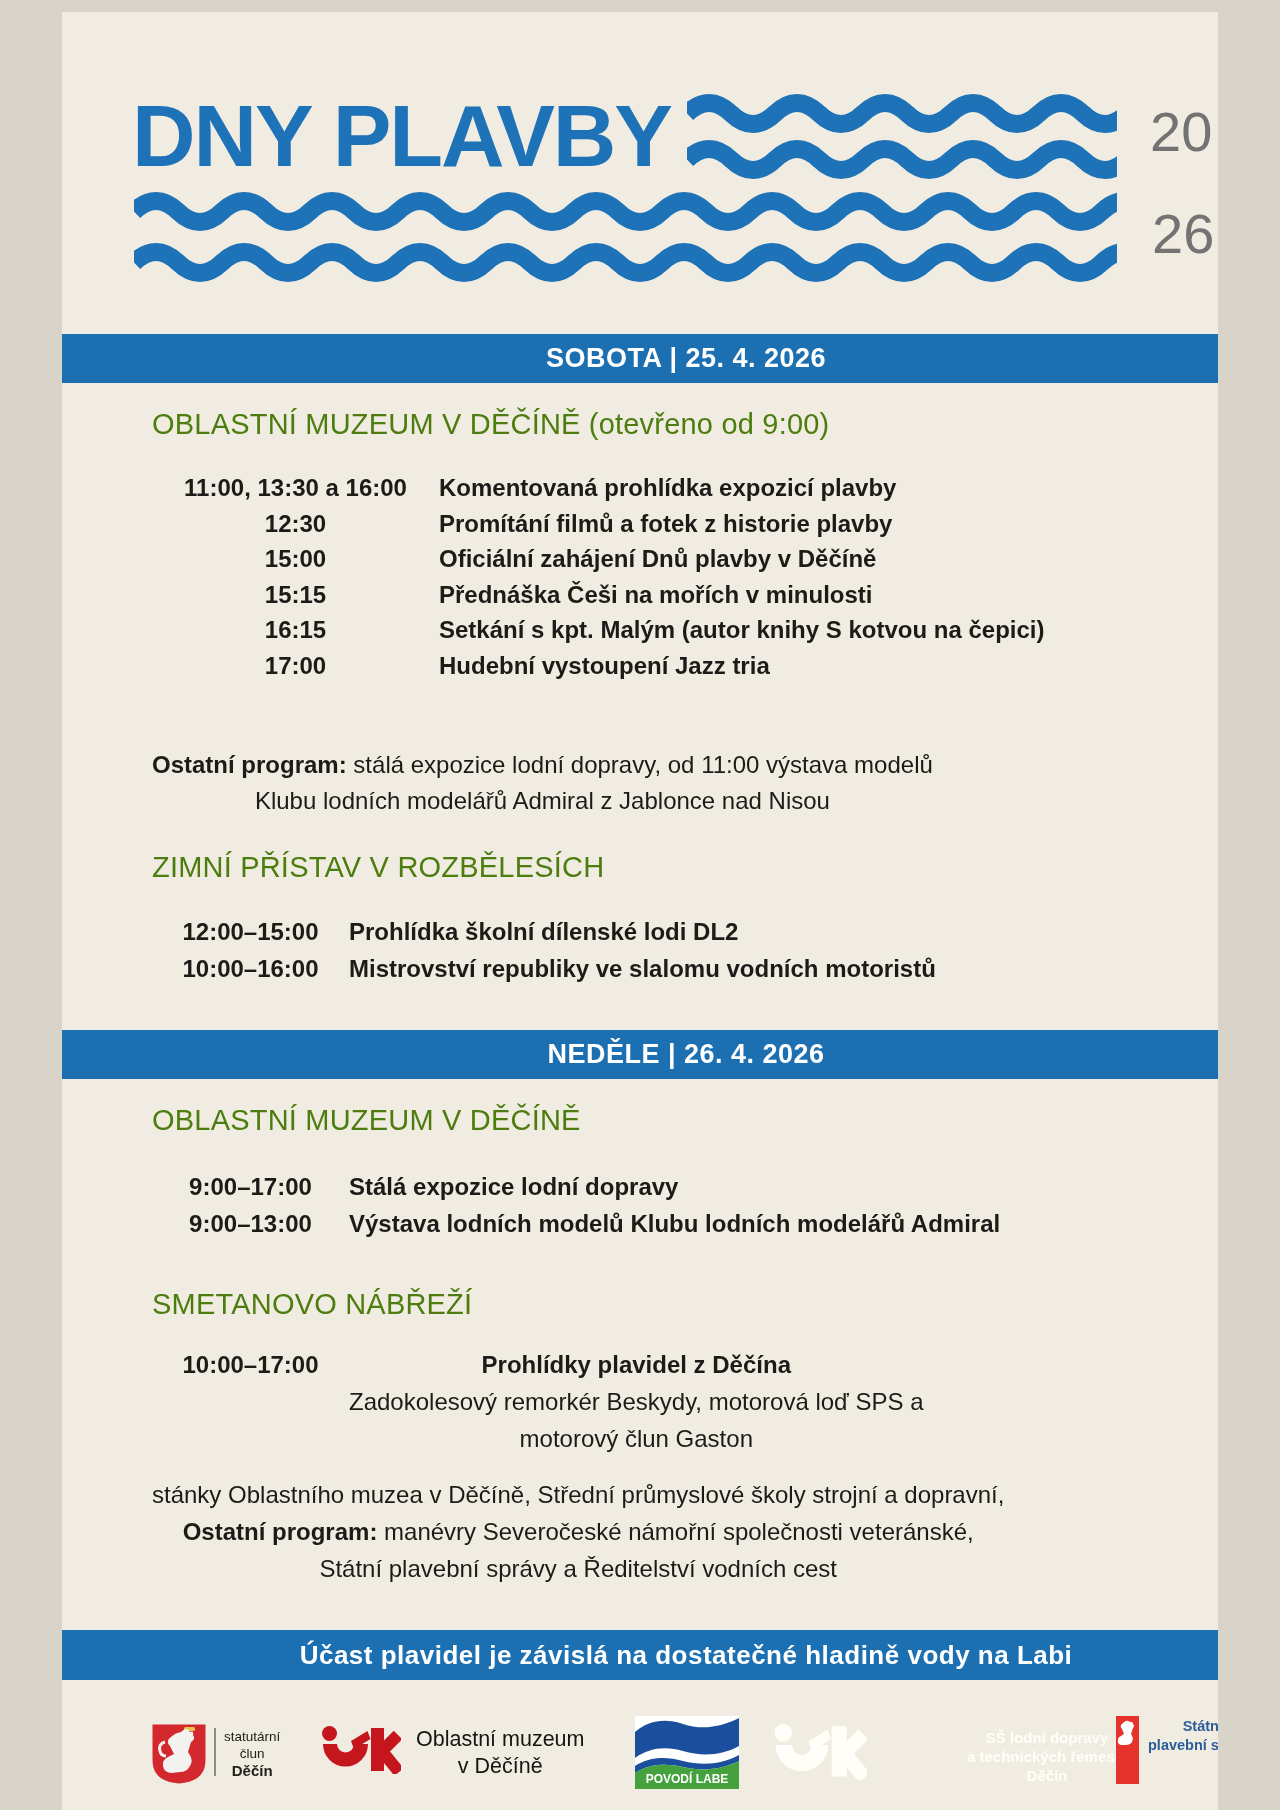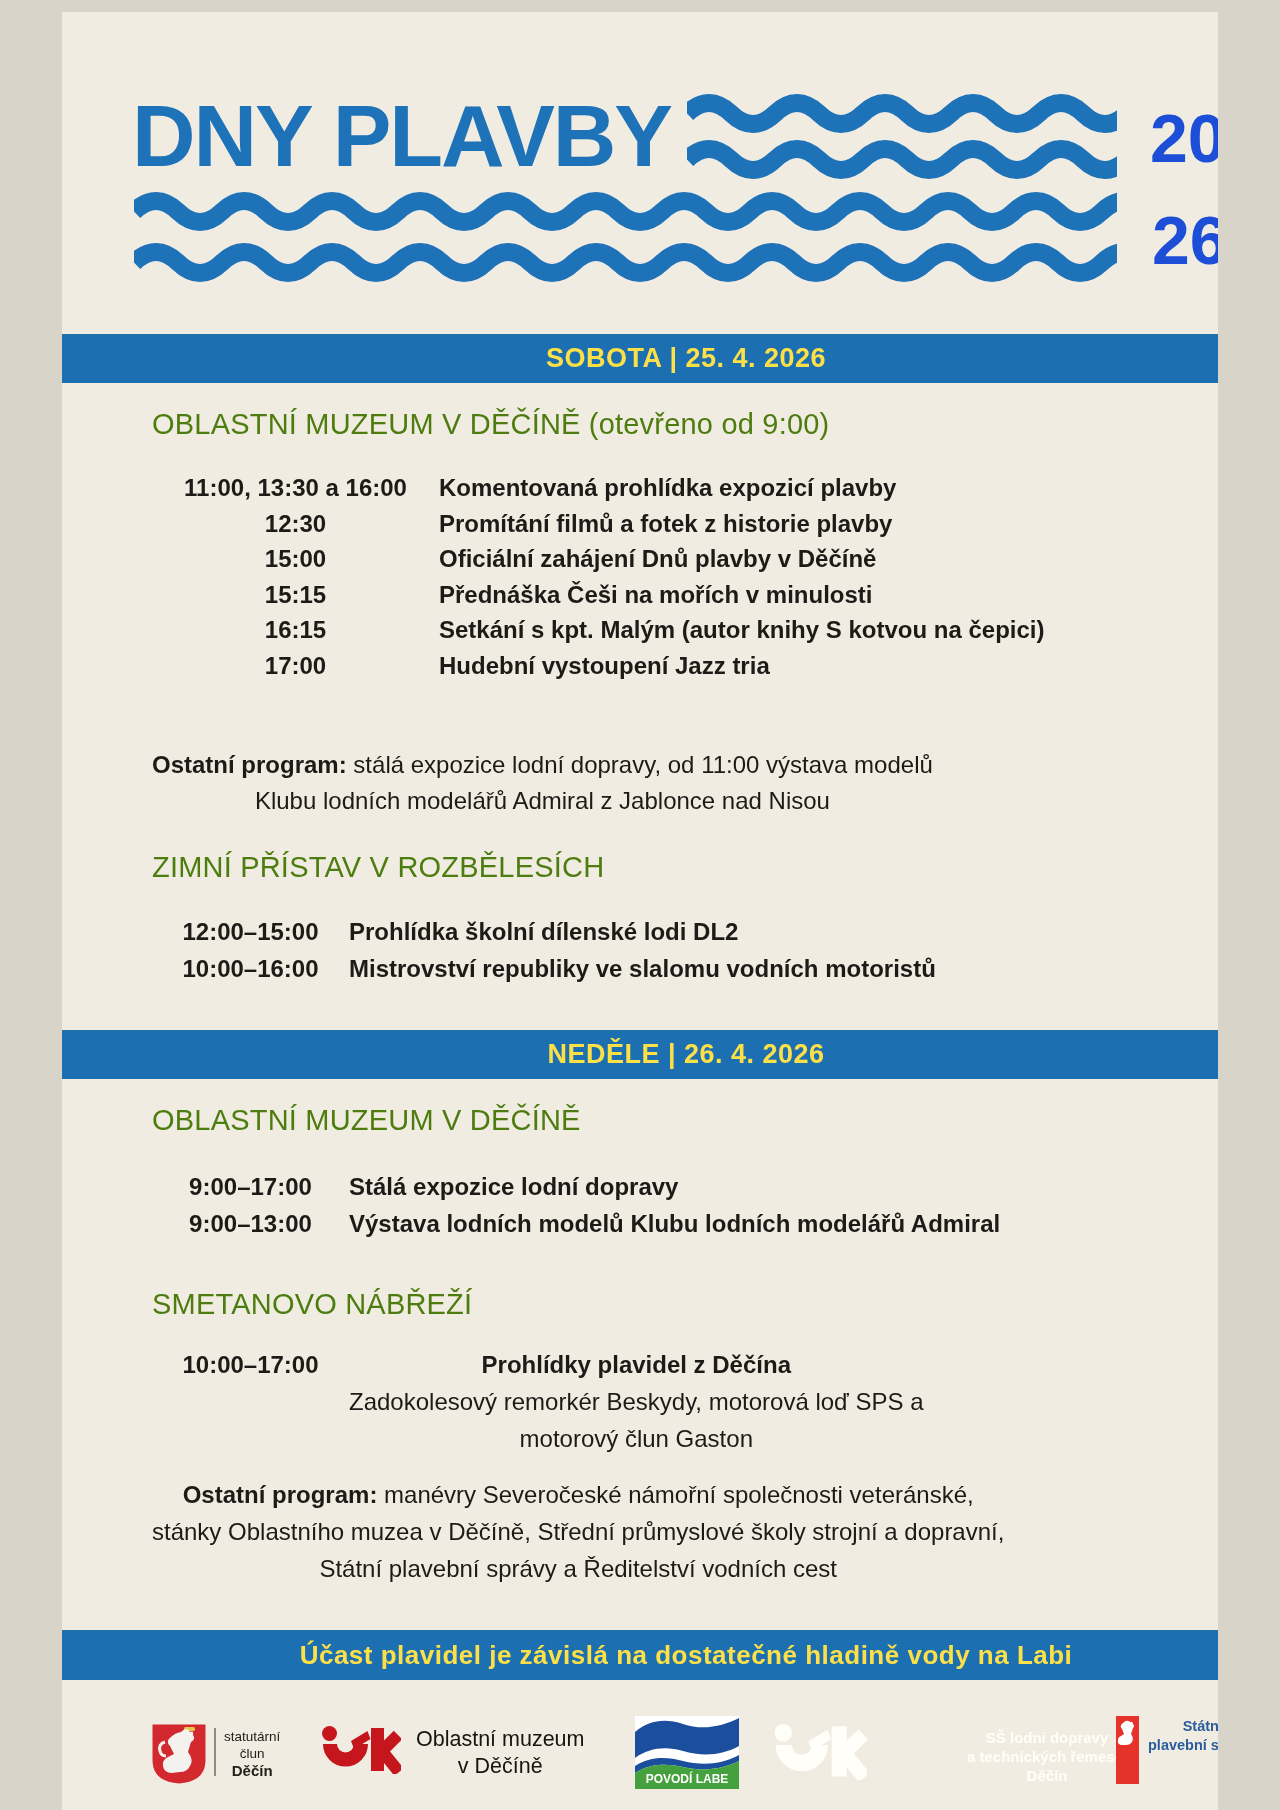--- a/index.html
+++ b/index.html
@@ -10,34 +10,34 @@
     color:#1d1b18;
     text-align:center;
   }
   
   .hdr-title{
     position:absolute;left:70px;top:80px;
     font-size:88px;font-weight:700;letter-spacing:-2px;line-height:1;
     color:#1d72b8;white-space:nowrap;
   }
   .hdr-year{
-    position:absolute;font-size:68px;font-weight:700;line-height:1;
-    color:#1d4ed8;
+    position:absolute;font-size:56px;font-weight:400;line-height:1;
+    color:#737373;
   }
   .y20{left:1088px;top:92px;}
   .y26{left:1090px;top:194px;}
   svg.wave{position:absolute;display:block;overflow:hidden;}
   #wave-s1{left:625px;top:81px;}
   #wave-s2{left:625px;top:127px;}
   #wave-l1{left:72px;top:179px;}
   #wave-l2{left:72px;top:230px;}
   
   .band{
     position:absolute;left:0;right:0;height:49px;background:#1c6fb0;
-    color:#fde047;font-weight:700;font-size:27px;line-height:49px;
+    color:#ffffff;font-weight:700;font-size:27px;line-height:49px;
     padding-left:92px;letter-spacing:0.5px;white-space:nowrap;
   }
   #band-sat{top:322px;}
   #band-sun{top:1018px;}
   #band-foot{top:1618px;height:50px;line-height:50px;font-size:26px;}
   
   .sec-h{
     position:absolute;left:90px;color:#4d7c0f;font-weight:400;
     font-size:29px;line-height:1.15;letter-spacing:0.2px;white-space:nowrap;
   }
@@ -164,22 +164,22 @@
       <div class="t">10:00–17:00</div>
       <div class="e">
         <div>Prohlídky plavidel z Děčína</div>
         <div class="detail">Zadokolesový remorkér Beskydy, motorová loď SPS a</div>
         <div class="detail">motorový člun Gaston</div>
       </div>
     </div>
   </div>
 
   <div class="note" id="note-2">
+    <div class="nline">stánky Oblastního muzea v Děčíně, Střední průmyslové školy strojní a dopravní,</div>
     <div class="nline"><b>Ostatní program:</b> <span>manévry Severočeské námořní společnosti veteránské,</span></div>
-    <div class="nline">stánky Oblastního muzea v Děčíně, Střední průmyslové školy strojní a dopravní,</div>
     <div class="nline">Státní plavební správy a Ředitelství vodních cest</div>
   </div>
 
   <div class="band" id="band-foot">Účast plavidel je závislá na dostatečné hladině vody na Labi</div>
 
   <svg class="logo" id="logo-decin" width="56" height="62" viewBox="0 0 56 62">
     <path d="M1.5 1.5 H54.5 V37 Q54.5 58.5 28 60.5 Q1.5 58.5 1.5 37 Z" fill="#d2282e"></path>
     <rect x="33" y="4" width="11" height="4" rx="1.5" fill="#e3c64a"></rect>
     <path d="M30 9 q6 -6 9 0 q4 -2 3 3 q3 4 -2 7 l-3 10 q6 8 2 14 q-3 6 -10 6 l-8 1 q-8 0 -9 -7 q-1 -6 5 -9 l6 -3 -4 -8 q-5 -5 1 -9 q4 -4 10 -5 z" fill="#f4f2ee"></path>
     <path d="M14 19 q-7 2 -5 9 q1 5 6 5" fill="none" stroke="#f4f2ee" stroke-width="3"></path>

